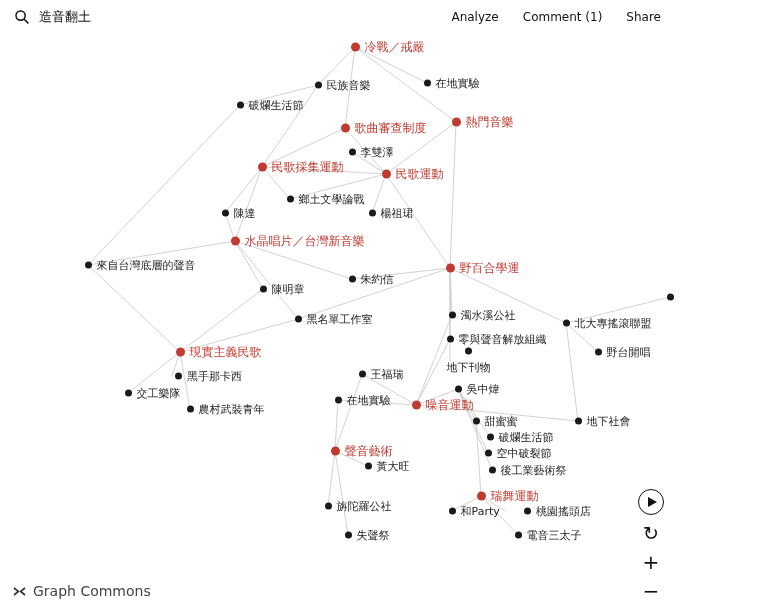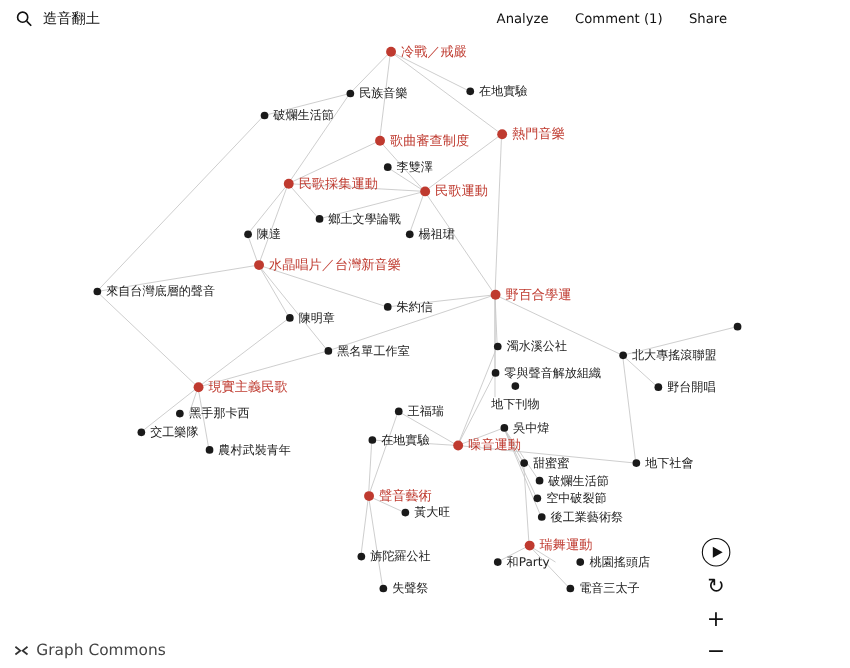--- a/index.html
+++ b/index.html
@@ -228,21 +228,21 @@
         <span class="lbl">零與聲音解放組織</span>
       </div>
       <div class="node actor" style="left: 446.5px; top: 361px; flex-direction: column;">
         <span class="dot"></span>
         <span class="lbl">地下刊物</span>
       </div>
       <div class="node actor" style="left: 594.5px; top: 352px;">
         <span class="dot"></span>
         <span class="lbl">野台開唱</span>
       </div>
-      <div class="node actor" style="left: 160px; top: 376px;">
+      <div class="node actor" style="left: 175px; top: 376px;">
         <span class="dot"></span>
         <span class="lbl">黑手那卡西</span>
       </div>
       <div class="node actor" style="left: 358.5px; top: 374px;">
         <span class="dot"></span>
         <span class="lbl">王福瑞</span>
       </div>
       <div class="node actor" style="left: 124.5px; top: 393px; font-family: Liberation Serif, serif;">
         <span class="dot"></span>
         <span class="lbl">交工樂隊</span>

